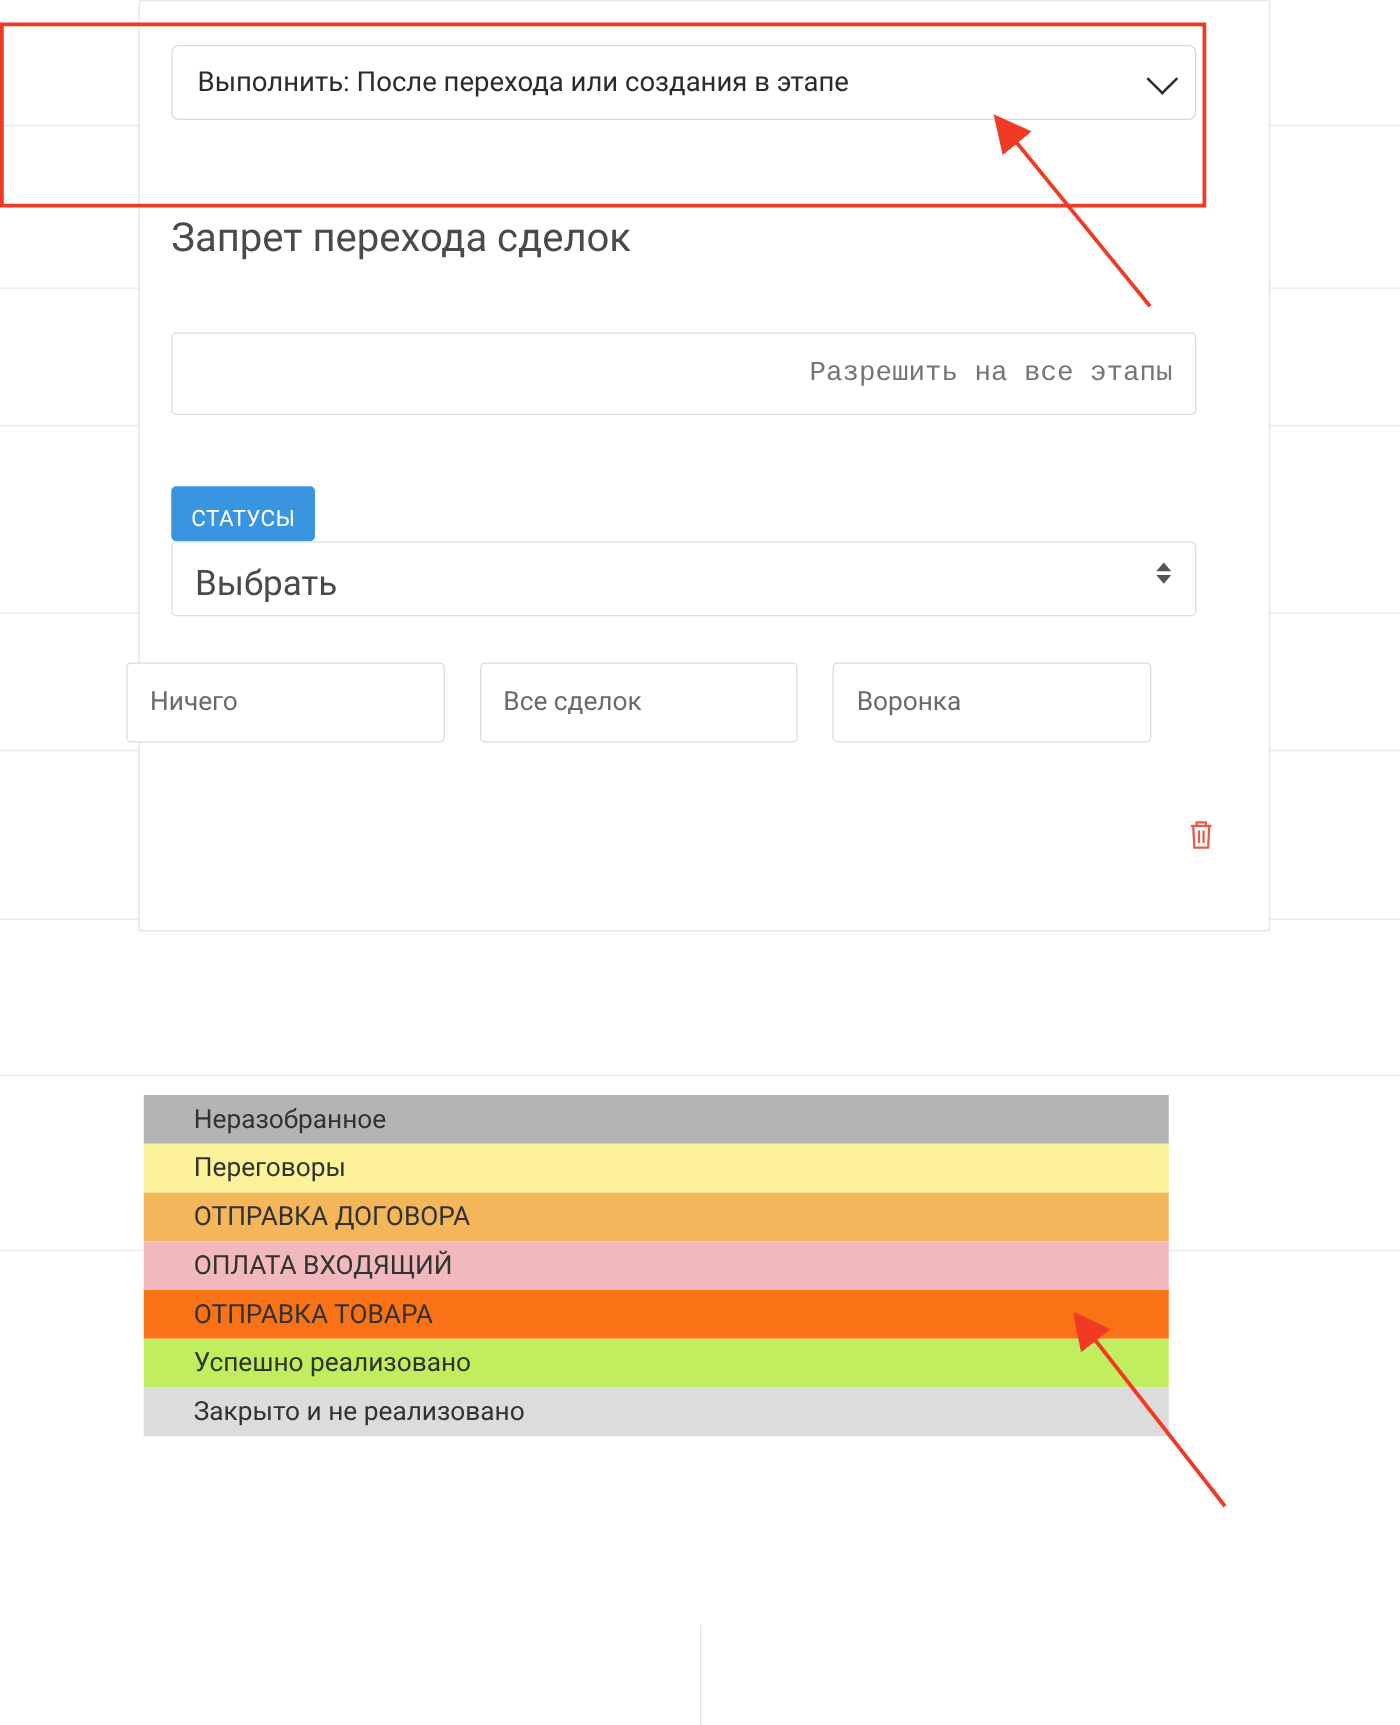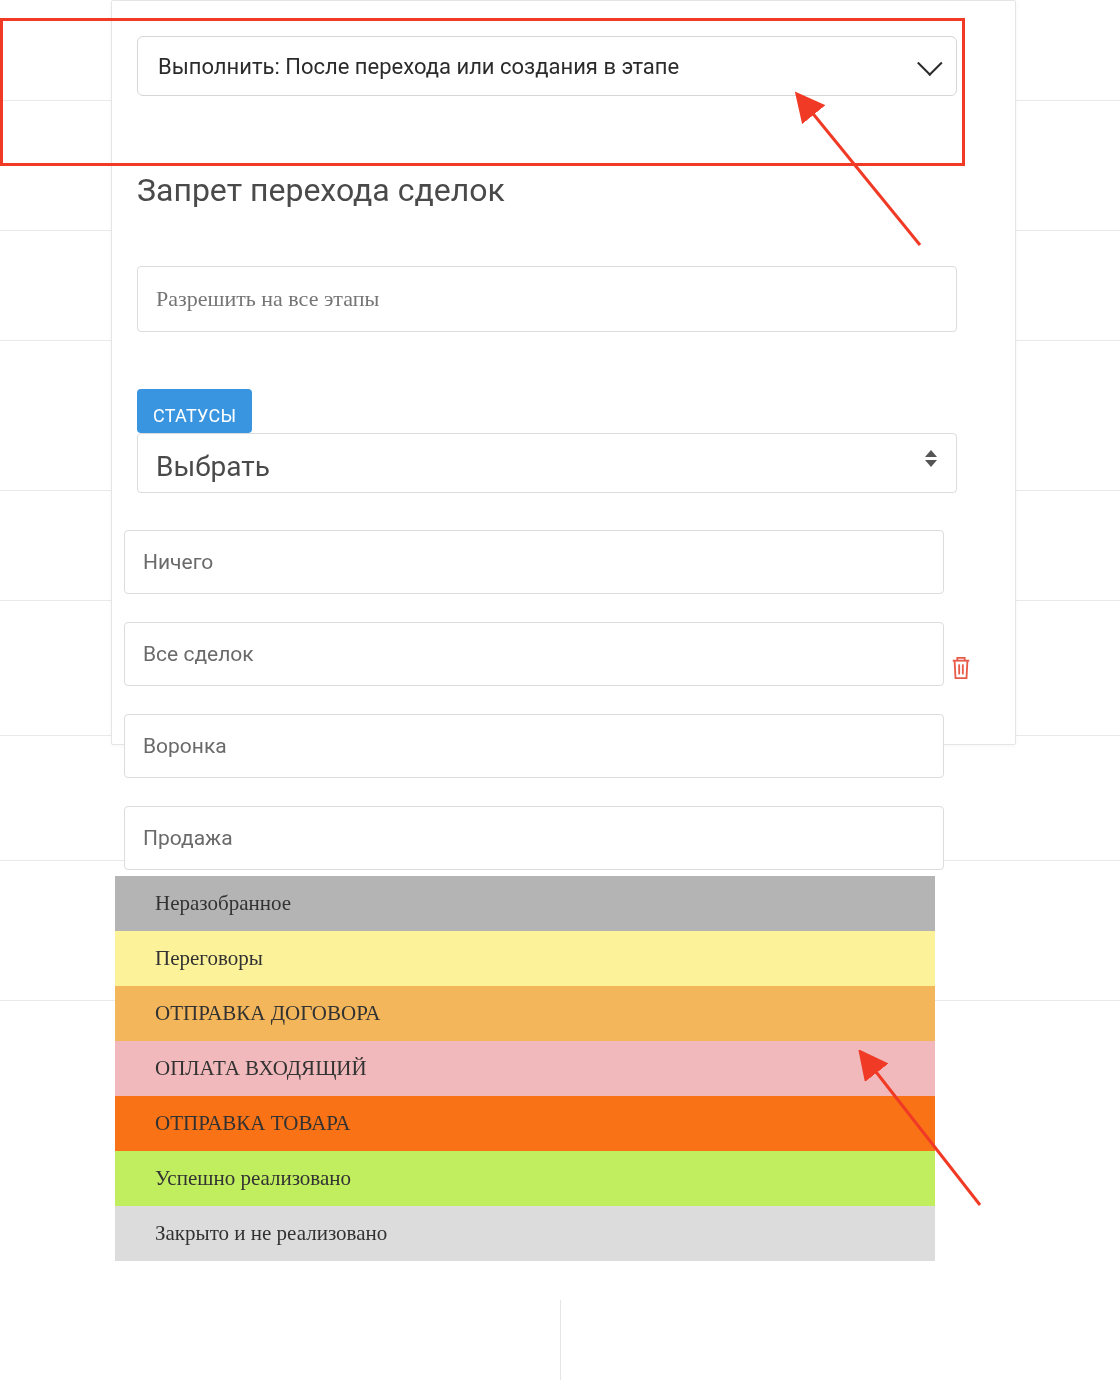--- a/index.html
+++ b/index.html
@@ -59,25 +59,26 @@
     font-weight: 400;
   }
 
   .allow-input {
     position: absolute;
     left: 25px; top: 265px;
     width: 820px; height: 66px;
     border: 1px solid #dcdcdc;
     border-radius: 4px;
     padding: 0 18px;
-    font-family: Liberation Serif, serif;
+    font-family: Liberation Mono, monospace;
     font-size: 22px;
     line-height: 64px;
     color: #757575;
     background: #fff;
+    text-align: right;
   }
 
   .status-badge {
     position: absolute;
     left: 25px; top: 388px;
     background: #3a95e0;
     color: #fff;
     font-size: 18px;
     padding: 16px 16px 7px;
     border-radius: 4px;
@@ -111,24 +112,24 @@
   .sort-icon .tri-down {
     width: 0; height: 0;
     border-left: 6px solid transparent;
     border-right: 6px solid transparent;
     border-top: 7px solid #555;
   }
 
   
   .dd-list {
     position: absolute;
-    left: 124px; top: 530px;
+    left: 101px; top: 530px;
     width: 820px;
     z-index: 4;
-    display: flex; flex-direction: column; gap: 28px;
+    display: flex; flex-direction: row; gap: 28px;
   }
   .dd-box {
     width: 100%; height: 64px;
     border: 1px solid #dcdcdc;
     border-radius: 4px;
     display: flex; align-items: center;
     padding: 0 18px;
     font-size: 21px;
     color: #6a6a6a;
     background: #fff;
@@ -136,27 +137,26 @@
   }
 
   .stage-list {
     position: absolute;
     left: 115px; top: 876px;
     width: 820px;
     z-index: 4;
     display: flex; flex-direction: column;
   }
   .stage-item {
-    width: 100%; height: 55px;
+    width: 100%; height: 39px;
     display: flex; align-items: center;
     padding: 0 0 0 40px;
     font-size: 21px;
     color: #323232;
     cursor: pointer;
-    font-family: Liberation Serif, serif;
   }
 
   .trash-icon {
     position: absolute;
     left: 950px; top: 655px;
     width: 22px; height: 26px;
     z-index: 5;
     cursor: pointer;
   }
 
@@ -215,23 +215,20 @@
 <div class="dd-list">
   <div class="dd-box">
       <span>Ничего</span>
     </div>
   <div class="dd-box">
       <span>Все сделок</span>
     </div>
   <div class="dd-box">
       <span>Воронка</span>
     </div>
-  <div class="dd-box">
-      <span>Продажа</span>
-    </div>
 </div>
 
 <div class="stage-list">
   <div class="stage-item" style="background:#b4b4b4">
       <span>Неразобранное</span>
     </div>
   <div class="stage-item" style="background:#fcf29a">
       <span>Переговоры</span>
     </div>
   <div class="stage-item" style="background:#f3b65a">

